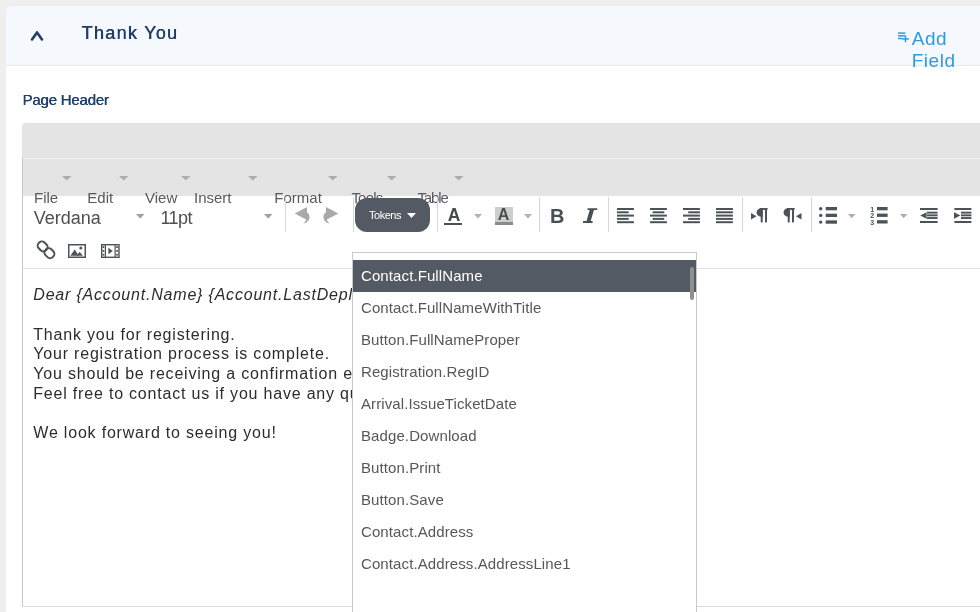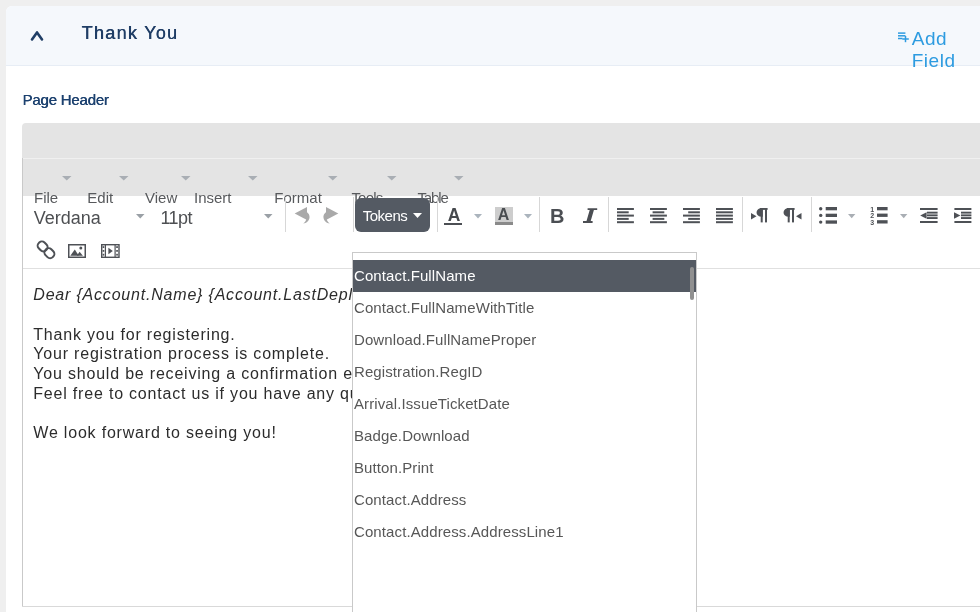--- a/index.html
+++ b/index.html
@@ -19,27 +19,27 @@
   #edcontent { left:22px; top:268px; width:1078px; height:338px; background:#fff; border-top:1px solid #e0e0e0; }
   #edleftborder { left:22px; top:158px; width:1px; height:449px; background:#c9c9c9; }
   #edbottomborder { left:22px; top:606px; width:1078px; height:1px; background:#d9d9d9; }
 
   .mitem { top:169.7px; font-size:15px; color:#57595c;margin-top:19px; }
   .mcaret { top:176.3px; }
   .combo { top:207.7px; font-size:18px; color:#4d4f52; }
   .sep { top:197px; height:35px; width:1px; background:#d7d7d7; }
   .ccaret { top:213.5px; }
 
-  #tokensbtn { left:355px; top:198px; width:75px; height:34px; background:#545a63; border-radius:6px;
-    color:#fff; font-size:15px; letter-spacing:-0.5px; display:flex; align-items:center; justify-content:center; }
+  #tokensbtn { left:355px; top:198px; width:75px; height:34px; background:#545a63; border-radius:12px;
+    color:#fff; font-size:11px; letter-spacing:-0.5px; display:flex; align-items:center; justify-content:center; }
 
   #content-text { left:33.3px; top:285.3px; font-size:16px; line-height:19.7px; color:#2c2c2c; letter-spacing:0.8px; white-space:pre; }
 
   #dropdown { left:352px; top:252px; width:344.5px; height:368px; background:#fff; border:1px solid #c9c9c9; padding-top:6.5px; z-index:5; }
-  .ditem { height:32px; display:flex; align-items:center; padding-left:1px; font-size:15px; letter-spacing:0.1px; color:#575757; }
+  .ditem { height:32px; display:flex; align-items:center; padding-left:8px; font-size:15px; letter-spacing:0.1px; color:#575757; }
   .ditem.sel { background:#545a63; color:#fff; }
   #scrollthumb { left:690px; top:267px; width:3.6px; height:33px; background:#909090; border-radius:2px; z-index:6; }
 </style>
 </head>
 <body>
   <div class="abs" id="panel"></div>
   <div class="abs" id="phead"></div>
   <svg class="abs" style="left:29.5px;top:28.8px" width="14" height="13" viewBox="0 0 14 13">
     <path d="M2 10.4 L7 3.4 L12 10.4" fill="none" stroke="#203e66" stroke-width="2.6" stroke-linecap="round" stroke-linejoin="round"></path>
   </svg>
@@ -283,21 +283,22 @@
 Thank you for registering.
 Your registration process is complete.
 You should be receiving a confirmation email shortly.
 Feel free to contact us if you have any questions.
 
 We look forward to seeing you!</div>
 
   <div class="abs" id="dropdown">
     <div class="ditem sel">Contact.FullName</div>
     <div class="ditem">Contact.FullNameWithTitle</div>
-    <div class="ditem">Download.FullNameProper</div>
+    <div class="ditem">Button.FullNameProper</div>
     <div class="ditem">Registration.RegID</div>
     <div class="ditem">Arrival.IssueTicketDate</div>
     <div class="ditem">Badge.Download</div>
     <div class="ditem">Button.Print</div>
+    <div class="ditem">Button.Save</div>
     <div class="ditem">Contact.Address</div>
     <div class="ditem">Contact.Address.AddressLine1</div>
   </div>
   <div class="abs" id="scrollthumb"></div>
 
 </body></html>

